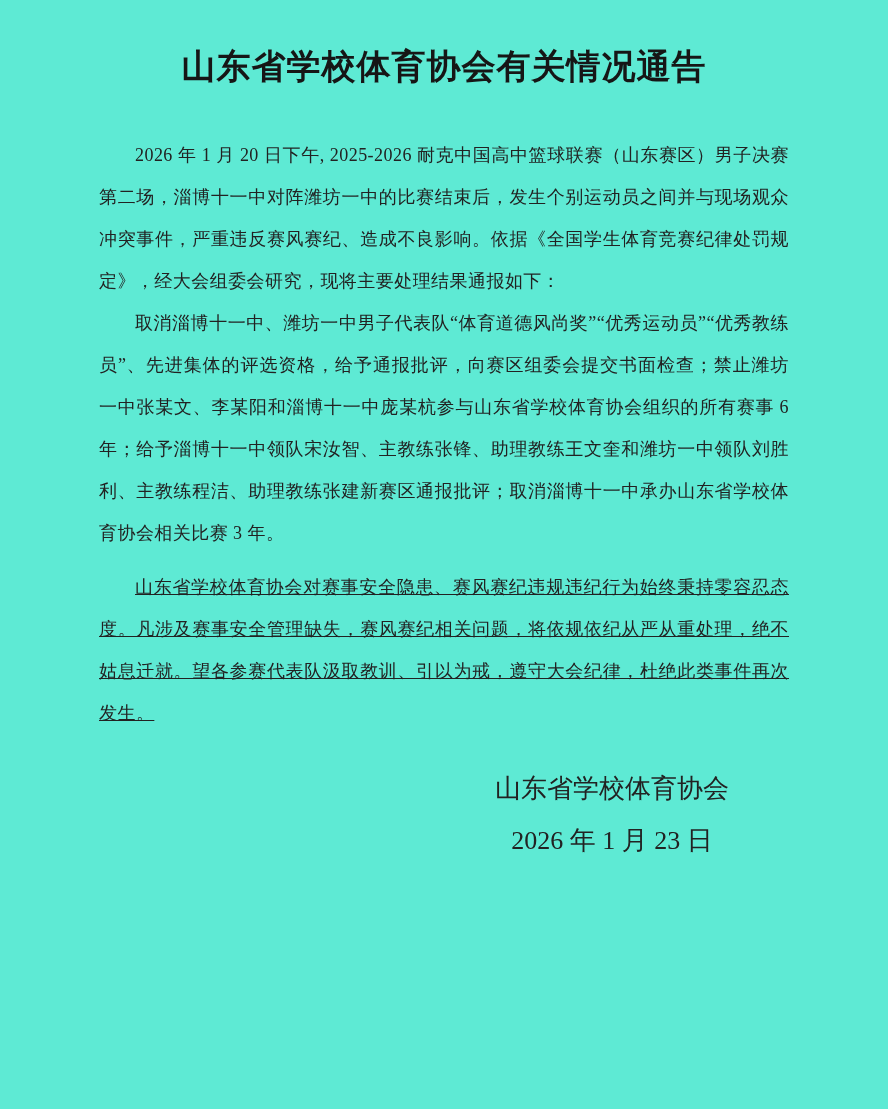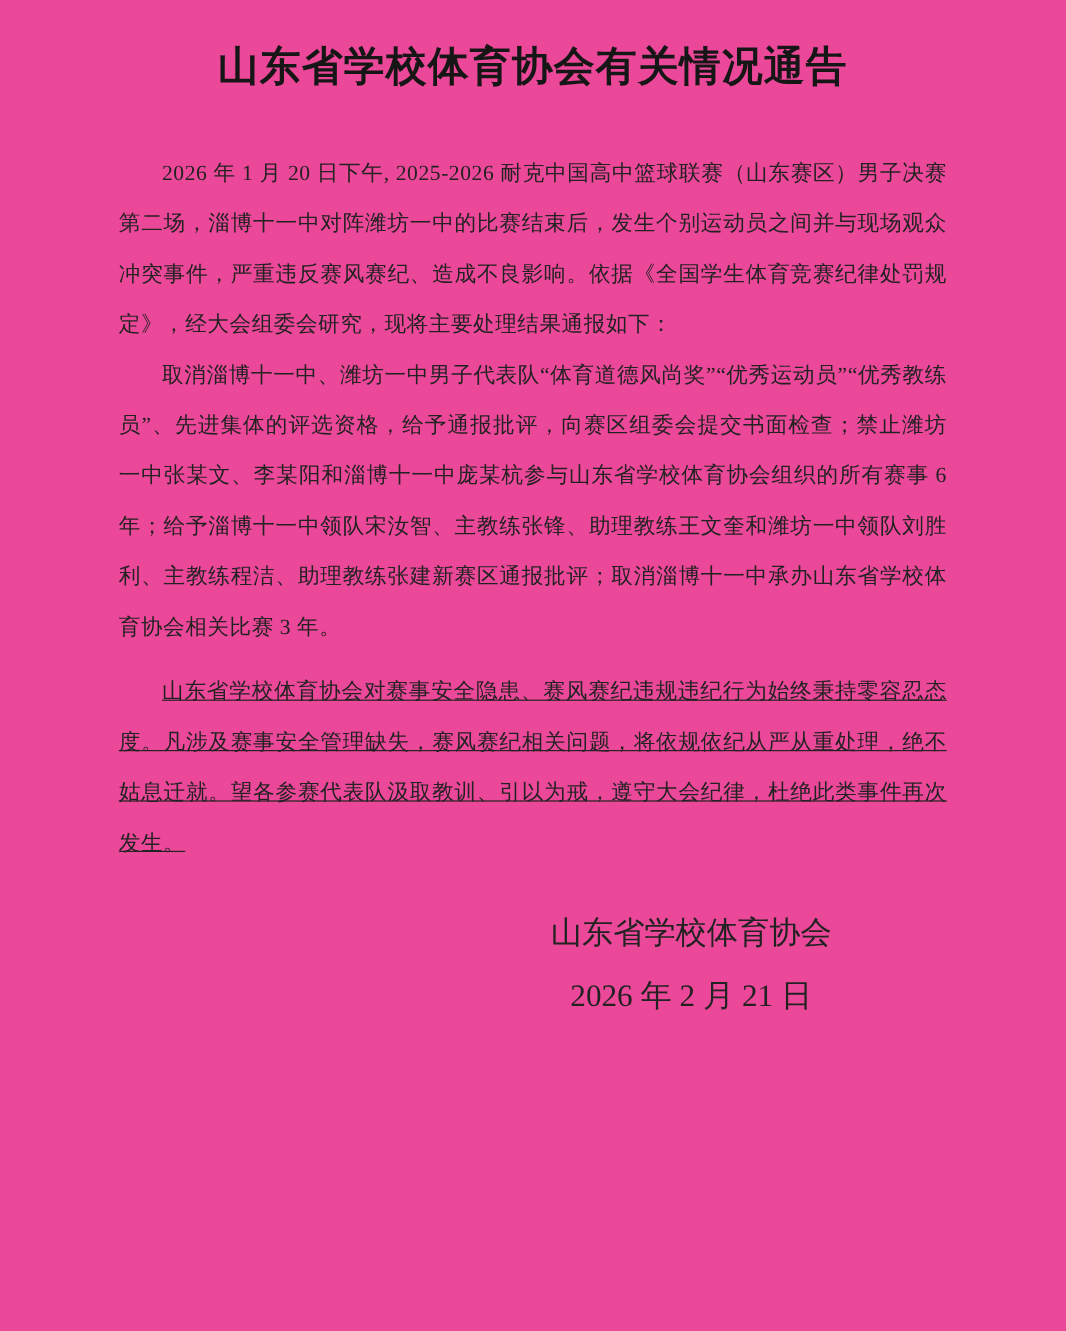--- a/index.html
+++ b/index.html
@@ -11,22 +11,22 @@
     height: 1109px;
     background: #ffffff;
     color: #1e1e1e;
     font-family: "Liberation Serif", "DejaVu Serif", serif;
     overflow: hidden;
   }
   .page {
     box-sizing: border-box;
     width: 888px;
     height: 1109px;
-    padding: 19px 99px 0 99px;
-    background: #ec4899;
+    padding: 30px 99px 0 99px;
+    background: #5eead4;
   }
   .title {
     margin: 14px 0 0 0;
     font-size: 34px;
     font-weight: 700;
     text-align: center;
     letter-spacing: 1px;
     color: #161616;
     font-family: "Liberation Serif", "DejaVu Serif", serif;
   }
@@ -41,21 +41,21 @@
     text-align: justify;
     text-justify: inter-character;
     text-indent: 2em;
     color: #222222;
   }
   .para-gap {
     margin-top: 12px;
     text-decoration: underline;
   }
   .signature {
-    margin: 34px 96px 0 auto;
+    margin: 34px 60px 0 auto;
     width: max-content;
     text-align: center;
     font-size: 26px;
     color: #222222;
   }
   .sig-org {
     line-height: 42px;
   }
   .sig-date {
     margin-top: 10px;
@@ -69,15 +69,15 @@
   <h1 class="title">山东省学校体育协会有关情况通告</h1>
 
   <div class="body-text">
     <p class="para">2026 年 1 月 20 日下午, 2025-2026 耐克中国高中篮球联赛（山东赛区）男子决赛第二场，淄博十一中对阵潍坊一中的比赛结束后，发生个别运动员之间并与现场观众冲突事件，严重违反赛风赛纪、造成不良影响。依据《全国学生体育竞赛纪律处罚规定》，经大会组委会研究，现将主要处理结果通报如下：</p>
     <p class="para">取消淄博十一中、潍坊一中男子代表队“体育道德风尚奖”“优秀运动员”“优秀教练员”、先进集体的评选资格，给予通报批评，向赛区组委会提交书面检查；禁止潍坊一中张某文、李某阳和淄博十一中庞某杭参与山东省学校体育协会组织的所有赛事 6 年；给予淄博十一中领队宋汝智、主教练张锋、助理教练王文奎和潍坊一中领队刘胜利、主教练程洁、助理教练张建新赛区通报批评；取消淄博十一中承办山东省学校体育协会相关比赛 3 年。</p>
     <p class="para para-gap">山东省学校体育协会对赛事安全隐患、赛风赛纪违规违纪行为始终秉持零容忍态度。凡涉及赛事安全管理缺失，赛风赛纪相关问题，将依规依纪从严从重处理，绝不姑息迁就。望各参赛代表队汲取教训、引以为戒，遵守大会纪律，杜绝此类事件再次发生。</p>
   </div>
 
   <div class="signature">
     <div class="sig-org">山东省学校体育协会</div>
-    <div class="sig-date">2026 年 2 月 21 日</div>
+    <div class="sig-date">2026 年 1 月 23 日</div>
   </div>
 </div>
 
 </body></html>

